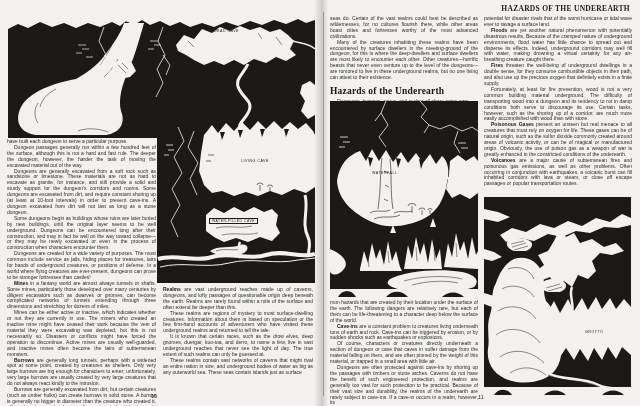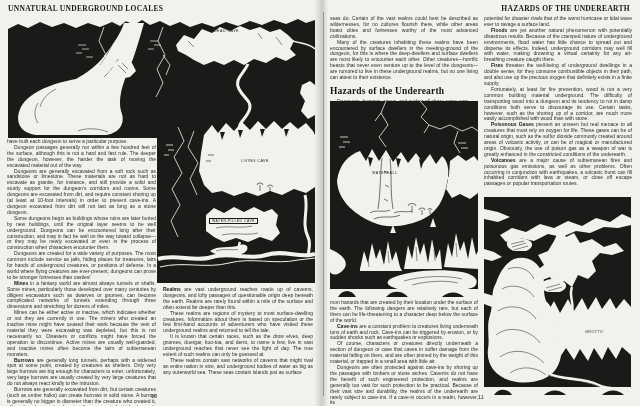--- a/index.html
+++ b/index.html
@@ -23,21 +23,20 @@
   .gutter{position:absolute;left:314px;top:0;width:14px;height:406px;pointer-events:none;
           background:linear-gradient(90deg,rgba(0,0,0,0) 0%,rgba(0,0,0,.10) 40%,rgba(0,0,0,.16) 58%,rgba(0,0,0,0) 100%);}
   .gutter-line{position:absolute;left:323px;top:12px;width:1px;height:384px;background:rgba(40,40,38,.35);}
   svg{display:block;}
 </style>
 </head>
 <body>
 
 <div id="spread">
 
-  <div class="runhead" style="left:8px;top:4px;">UNNATURAL UNDERGROUND LOCALES</div>
 
   <div class="illus" style="left:8px;top:15px;">
     <svg width="307" height="268" viewBox="0 0 307 268">
 
       <path fill="#1b1a18" d="M0,123 L0,14 L10,9 L20,13 L32,7 L44,12 L56,8 L68,13 L80,8 L92,12 L104,7 L112,11 L118,6 L126,10 L134,5 L142,10 L152,6 L162,11 L172,7 L182,12 L194,8 L206,12 L218,7 L230,11 L242,6 L254,10 L266,5 L278,9 L290,4 L298,8 L307,5 L307,268 L149,268 L149,123 Z"></path>
 
       <path fill="#f2f1ed" d="M116,8 C113,18 106,28 97,40 C88,52 78,58 68,64 C46,68 22,76 13,92 C6,106 12,118 28,120 L98,120 C112,118 118,108 113,96 C110,84 114,70 121,54 C127,40 132,22 136,8 Z"></path>
       <path fill="none" stroke="#1b1a18" stroke-width=".5" d="M104,30 C100,38 96,44 92,50 M110,44 C106,52 100,58 96,62 M30,88 C26,94 26,102 30,108 M48,74 C40,78 34,84 32,92 M70,116 C80,112 92,114 100,117"></path>
 
       <g stroke="#f2f1ed" stroke-width=".7">

